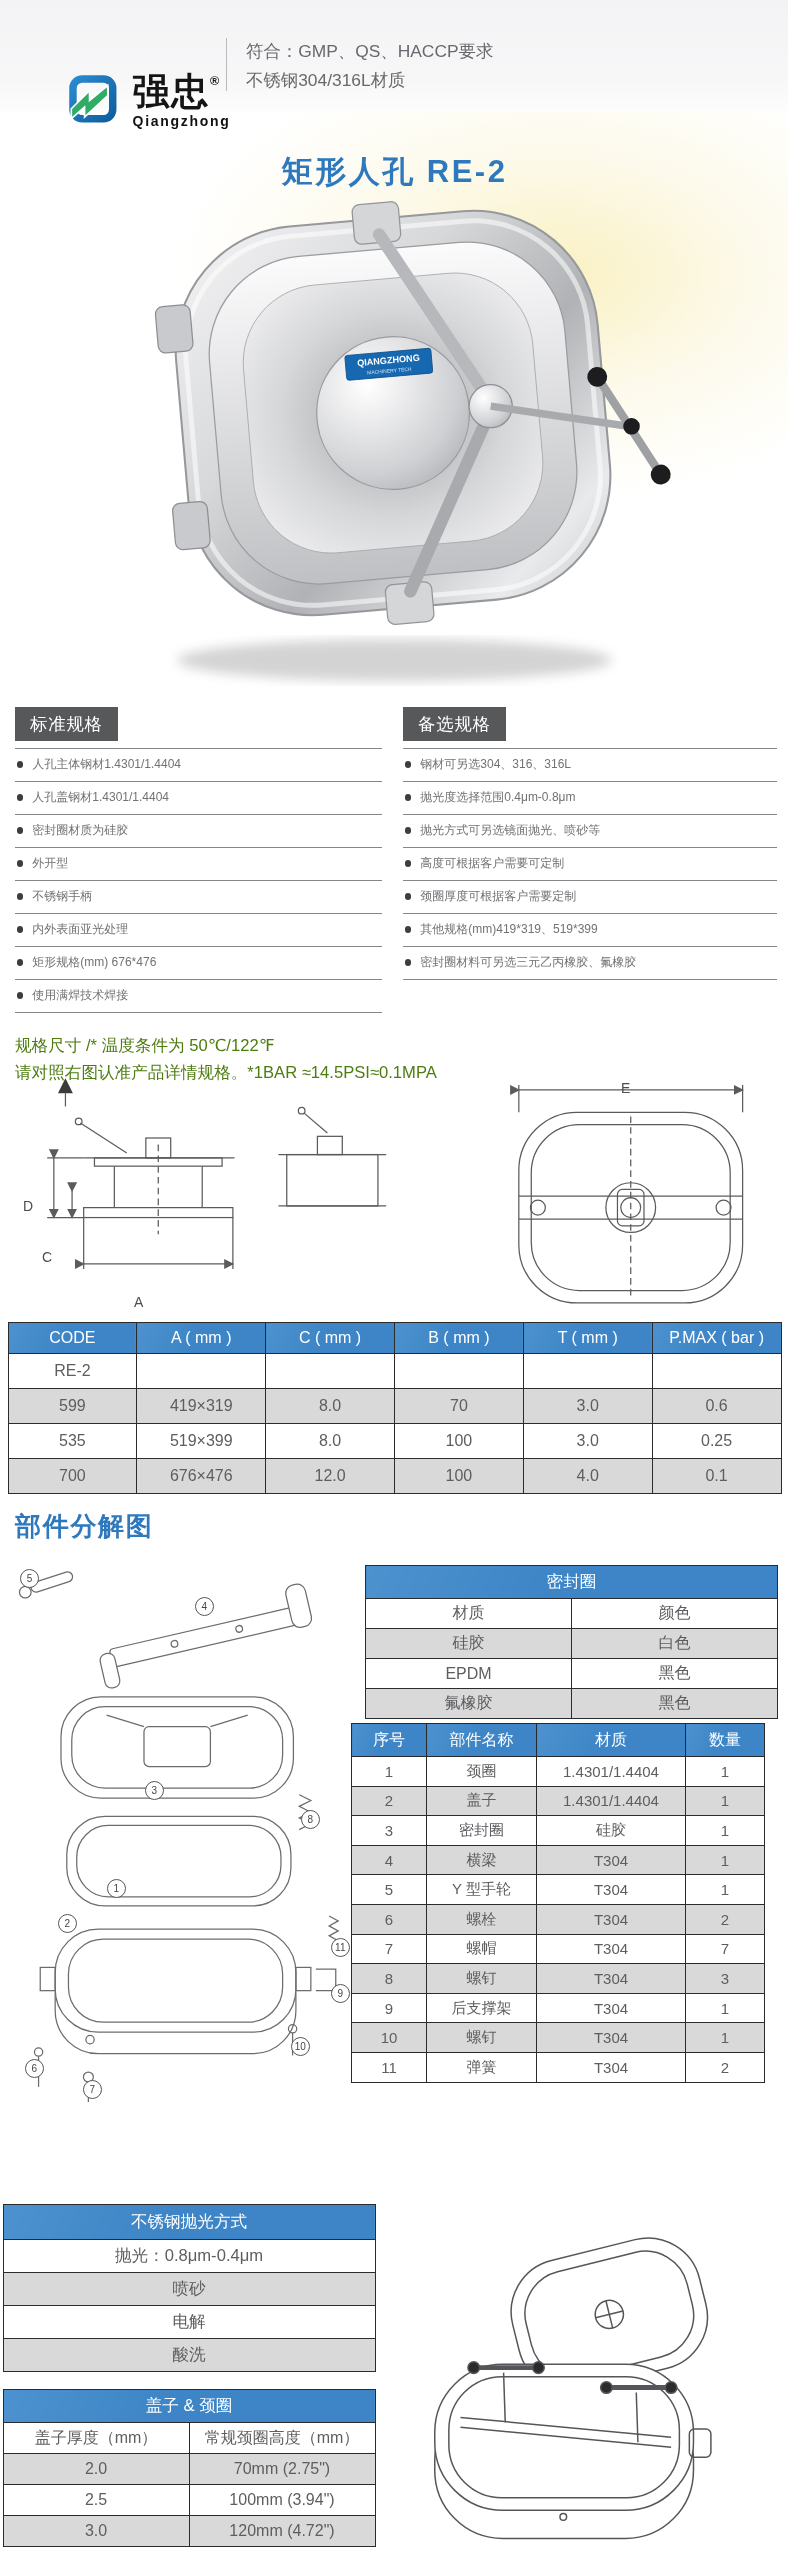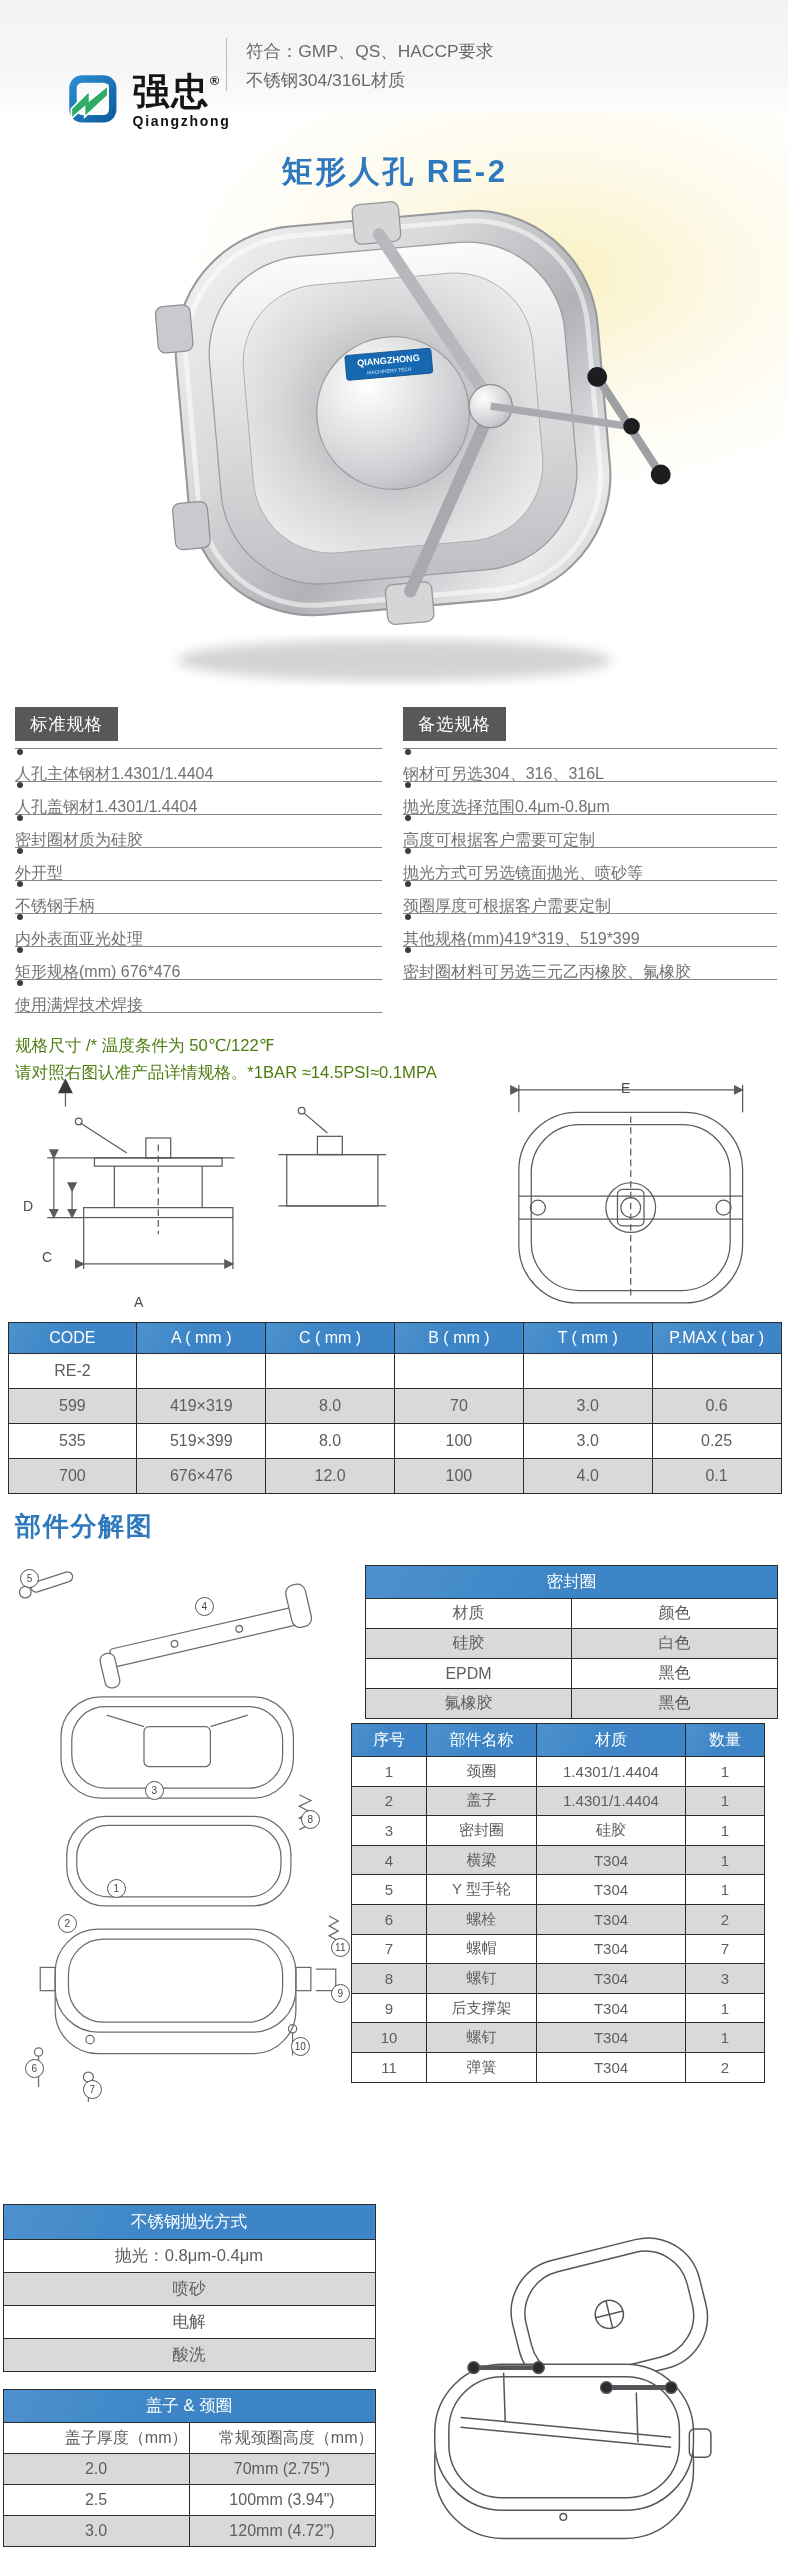--- a/index.html
+++ b/index.html
@@ -23,22 +23,22 @@
          font-size:31px;font-weight:bold;color:#2e79bd;letter-spacing:2.5px;}
   
   .photo{position:absolute;left:100px;top:189px;}
   
   .spec-box{position:absolute;top:707px;}
   .spec-left{left:15px;width:367px;}
   .spec-right{left:403px;width:374px;}
   .spec-badge{display:inline-block;background:#57585a;color:#fff;font-size:17.4px;
               padding:5px 15px;letter-spacing:0.8px;}
   .spec-list{list-style:none;margin:6.6px 0 0 0;padding:0;border-top:1.7px solid#85868a;}
-  .spec-list li{display:flex;gap:9px;height:32px;
-                border-bottom:1.7px solid #85868a;font-size:16px;color:#717276;flex-direction:column;}
+  .spec-list li{display:flex;align-items:center;gap:9px;height:32px;
+                border-bottom:1.7px solid #85868a;font-size:12px;color:#717276;}
   .spec-list .dot{width:6.6px;height:6.6px;border-radius:50%;background:#3c3d3f;flex:0 0 6.6px;margin-left:1.7px;}
   
   .note{position:absolute;left:15px;top:1032px;font-size:16.6px;color:#4d7c0f;line-height:27px;}
   
   .drawings{position:absolute;left:0;top:1075px;width:789px;height:247px;}
   .dim-label{position:absolute;font-size:14px;color:#4c4d50;}
   
   table{border-collapse:collapse;table-layout:fixed;padding-left:35px;}
   th,td{border:1.7px solid #2b2b2d;text-align:center;overflow:hidden;white-space:nowrap;}
   th{background:linear-gradient(115deg,#4d92cf 0%,#3d85c6 45%,#3d85c6 100%);
@@ -69,21 +69,21 @@
   .parts-table col:nth-child(3){width:149px;}
   .parts-table col:nth-child(4){width:79px;}
   
   .polish-table{position:absolute;left:2.5px;top:2204px;width:373px;}
   .polish-table th{height:32px;font-size:16.6px;}
   .polish-table td{height:30px;font-size:16.6px;}
   .polish-table tbody tr:nth-child(even) td{background:#d9d9d9;}
   
   .cover-table{position:absolute;left:2.5px;top:2389px;width:373px;}
   .cover-table th{height:30px;font-size:16.6px;}
-  .cover-table .subhead th{background:#ffffff;color:#5d5e61;height:28px;font-size:16px;text-align:right;}
+  .cover-table .subhead th{background:#ffffff;color:#5d5e61;height:28px;font-size:16px;}
   .cover-table td{height:28px;font-size:16px;}
   .cover-table tbody tr:nth-child(odd) td{background:#d9d9d9;}
   
   .bottom-drawing{position:absolute;left:389px;top:2225px;}
 </style>
 </head>
 <body>
 
 <div class="page">
   <div class="hero-bg"></div>
@@ -209,25 +209,25 @@
         <li>
           <span class="dot"></span>
           <span>钢材可另选304、316、316L</span>
         </li>
         <li>
           <span class="dot"></span>
           <span>抛光度选择范围0.4μm-0.8μm</span>
         </li>
         <li>
           <span class="dot"></span>
+          <span>抛光方式可另选镜面抛光、喷砂等</span>
+        </li>
+        <li>
+          <span class="dot"></span>
           <span>高度可根据客户需要可定制</span>
-        </li>
-        <li>
-          <span class="dot"></span>
-          <span>抛光方式可另选镜面抛光、喷砂等</span>
         </li>
         <li>
           <span class="dot"></span>
           <span>颈圈厚度可根据客户需要定制</span>
         </li>
         <li>
           <span class="dot"></span>
           <span>其他规格(mm)419*319、519*399</span>
         </li>
         <li>

